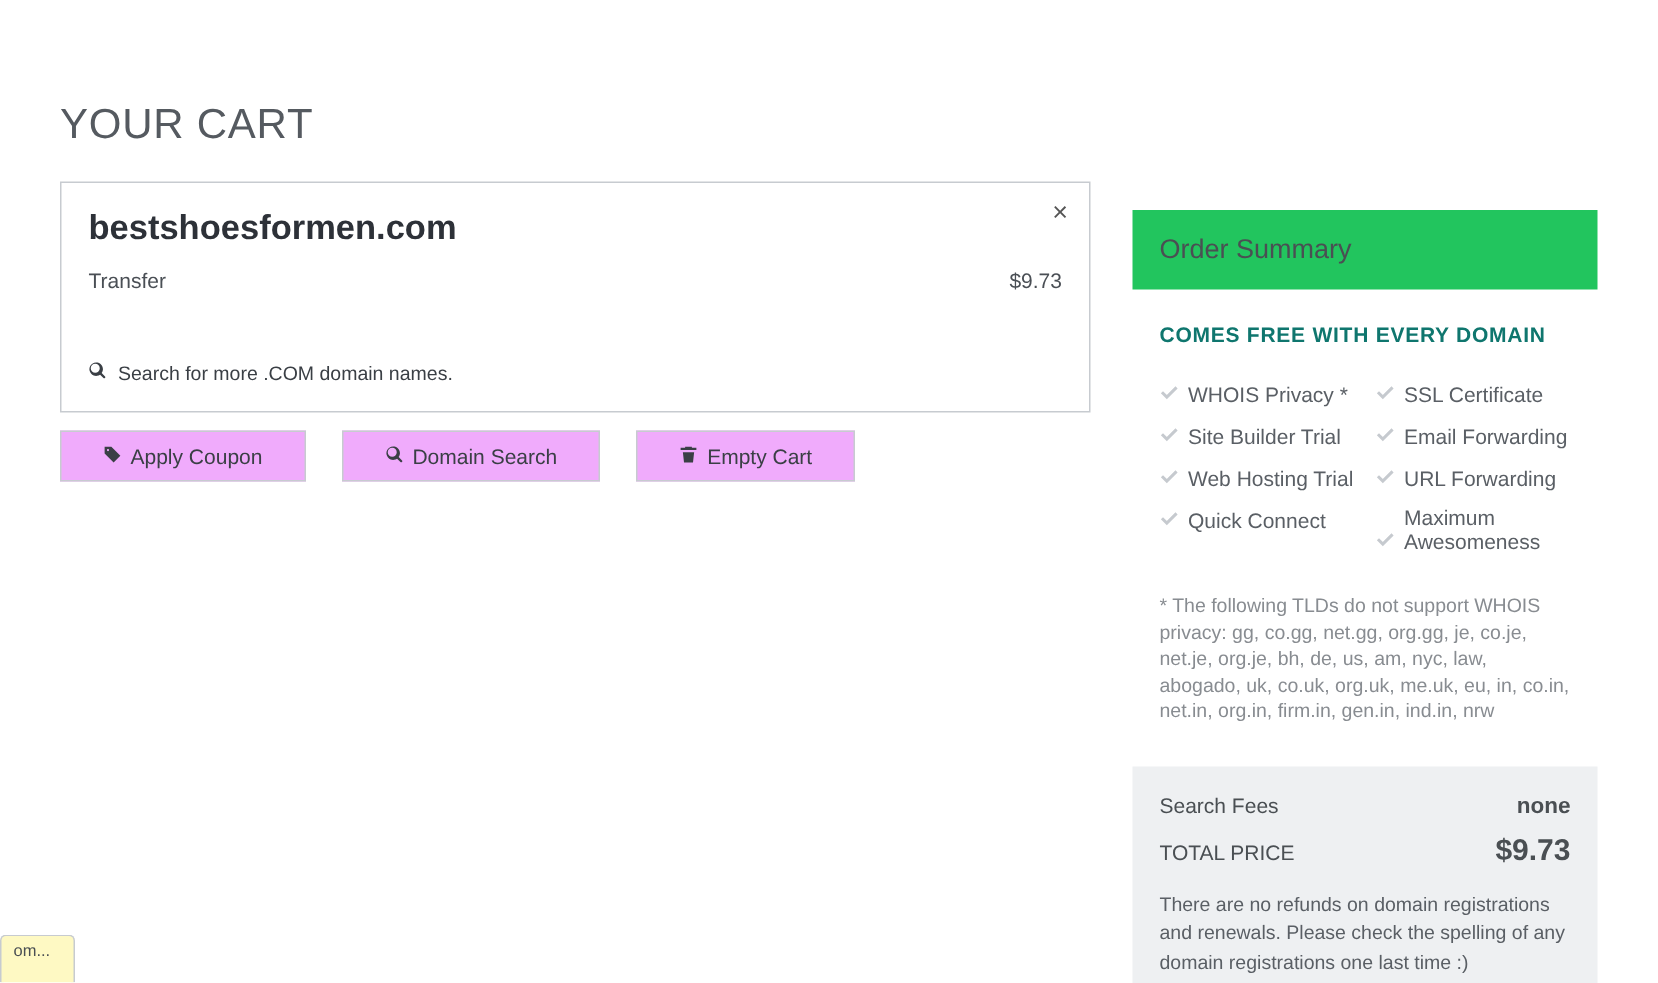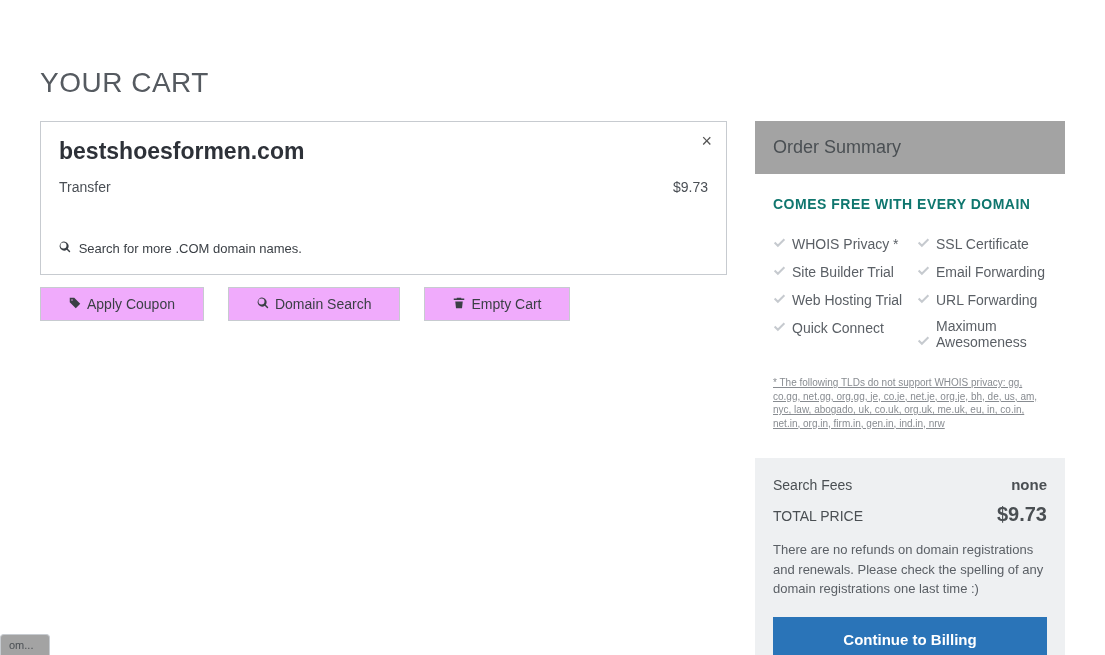--- a/index.html
+++ b/index.html
@@ -69,25 +69,26 @@
     font-size: 14px;
     color: #3a3f45;
     cursor: pointer;
     display: inline-flex;
     align-items: center;
     gap: 6px;
   }
   .btn svg { width: 12px; height: 12px; }
 
   .summary-head {
-    background: #a3a3a3;
+    background: #22c55e;
     padding: 16px 18px;
     font-size: 18px;
     font-weight: 400;
     color: #4a4f53;
+    margin-top: 19px;
   }
   .free-block { padding: 22px 18px 10px 18px; }
   .free-title {
     font-size: 14px;
     font-weight: 700;
     letter-spacing: .5px;
     color: #0f766e;
     margin-bottom: 22px;
   }
   .free-cols { display: flex; gap: 14px; }
@@ -95,25 +96,24 @@
   .free-item {
     display: flex;
     align-items: flex-end;
     gap: 6px;
     font-size: 14px;
     color: #5a5f65;
     margin-bottom: 10px;
   }
   .free-item svg { flex: none; margin-top: 2px; }
   .fine-print {
-    font-size: 10px;
+    font-size: 13px;
     color: #888c91;
     line-height: 1.35;
     margin-top: 16px;
-    text-decoration: underline;
   }
 
   .total-box {
     background: #eef0f2;
     padding: 18px;
     margin-top: 18px;
   }
   .t-row {
     display: flex;
     justify-content: space-between;
@@ -138,27 +138,27 @@
     padding: 14px 0;
     font-size: 15px;
     font-weight: 600;
     border: none;
     cursor: pointer;
   }
 
   .browser-tab {
     position: fixed;
     left: 0; bottom: 0;
-    background: #a3a3a3;
+    background: #fef9c3;
     border: 1px solid #c7cbd0;
     border-bottom: none;
     border-radius: 4px 4px 0 0;
     font-size: 11px;
     color: #4a4f53;
-    padding: 4px 16px 4px 8px;
+    padding: 4px 16px 15px 8px;
   }
 </style>
 </head>
 <body>
 
 <div class="page">
   <h1 class="page-title">YOUR CART</h1>
 
   <div class="layout">
     <div class="col-left">

